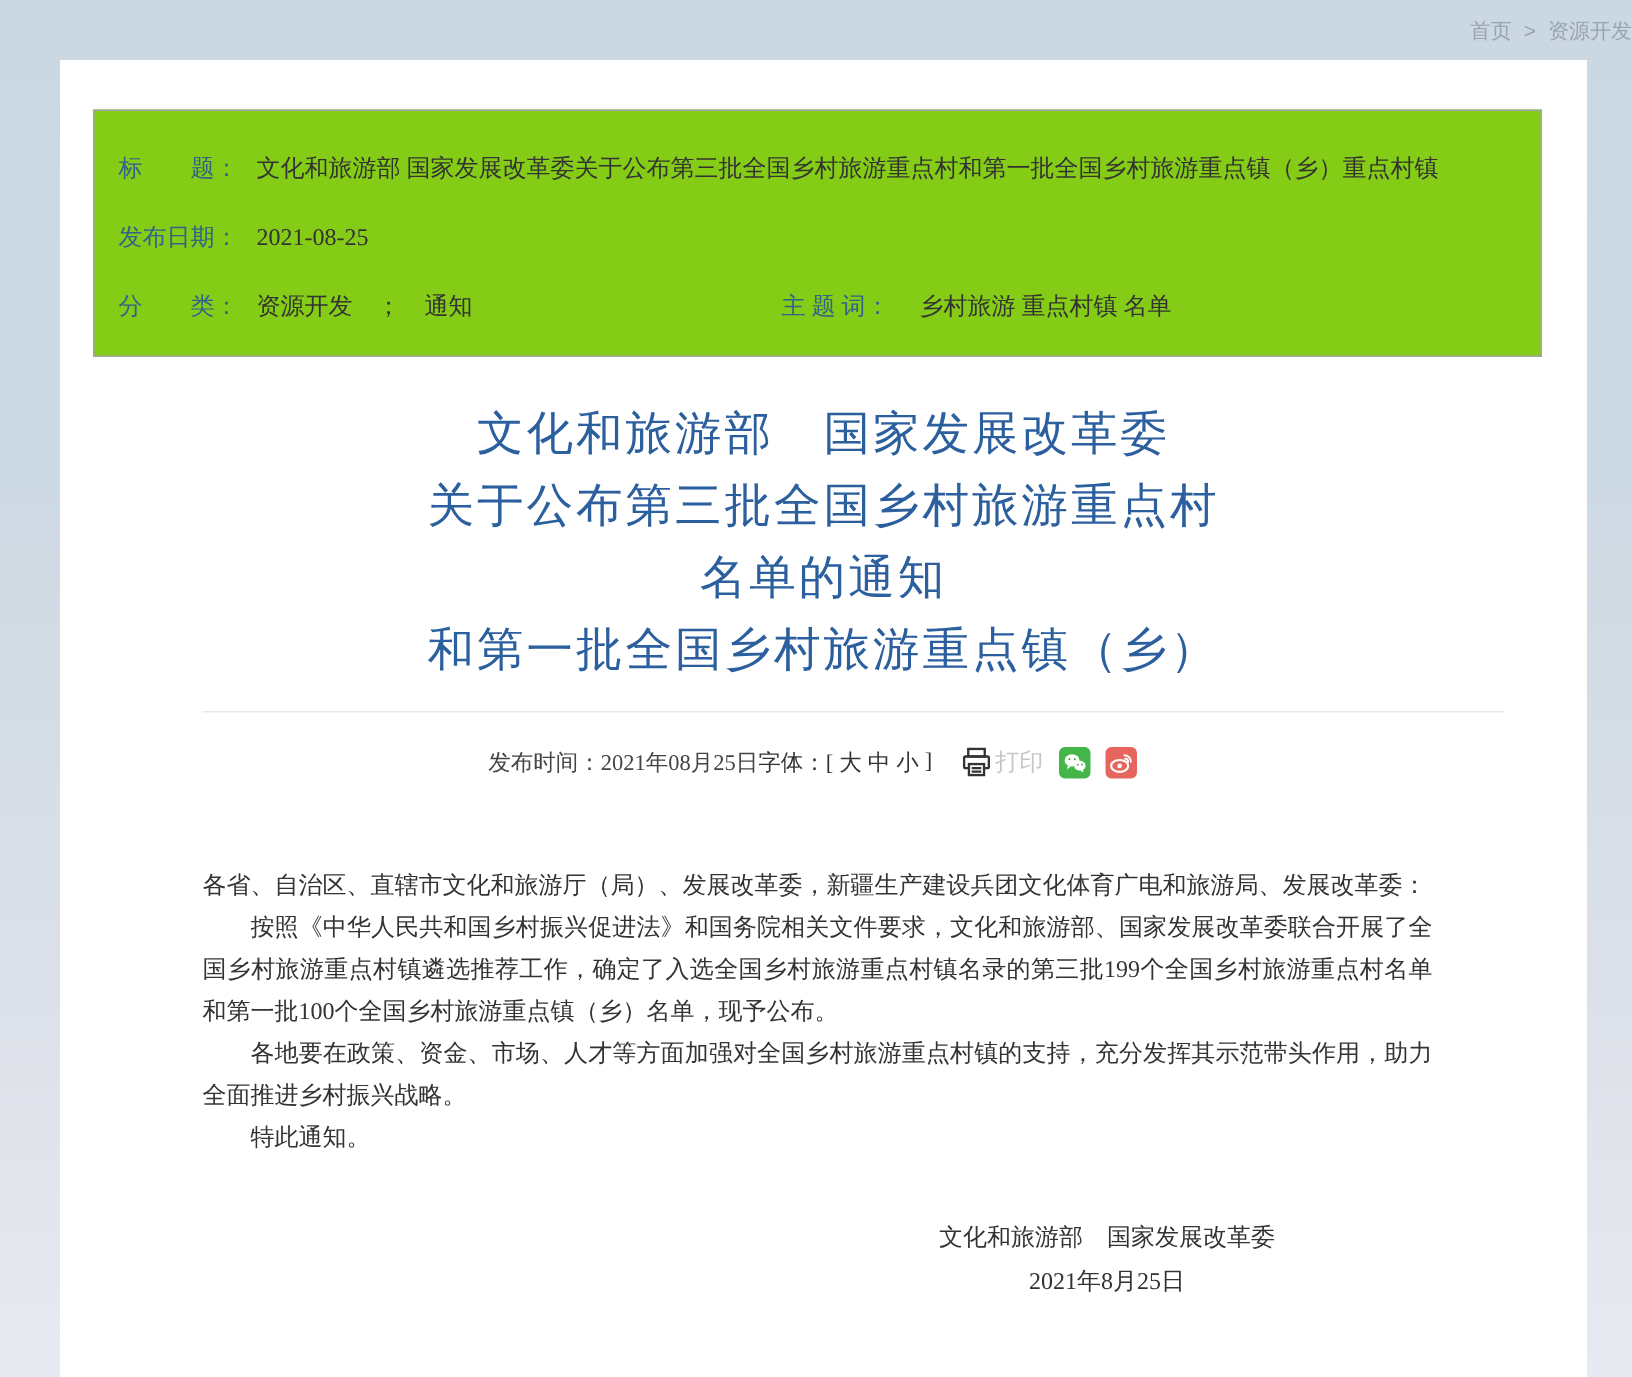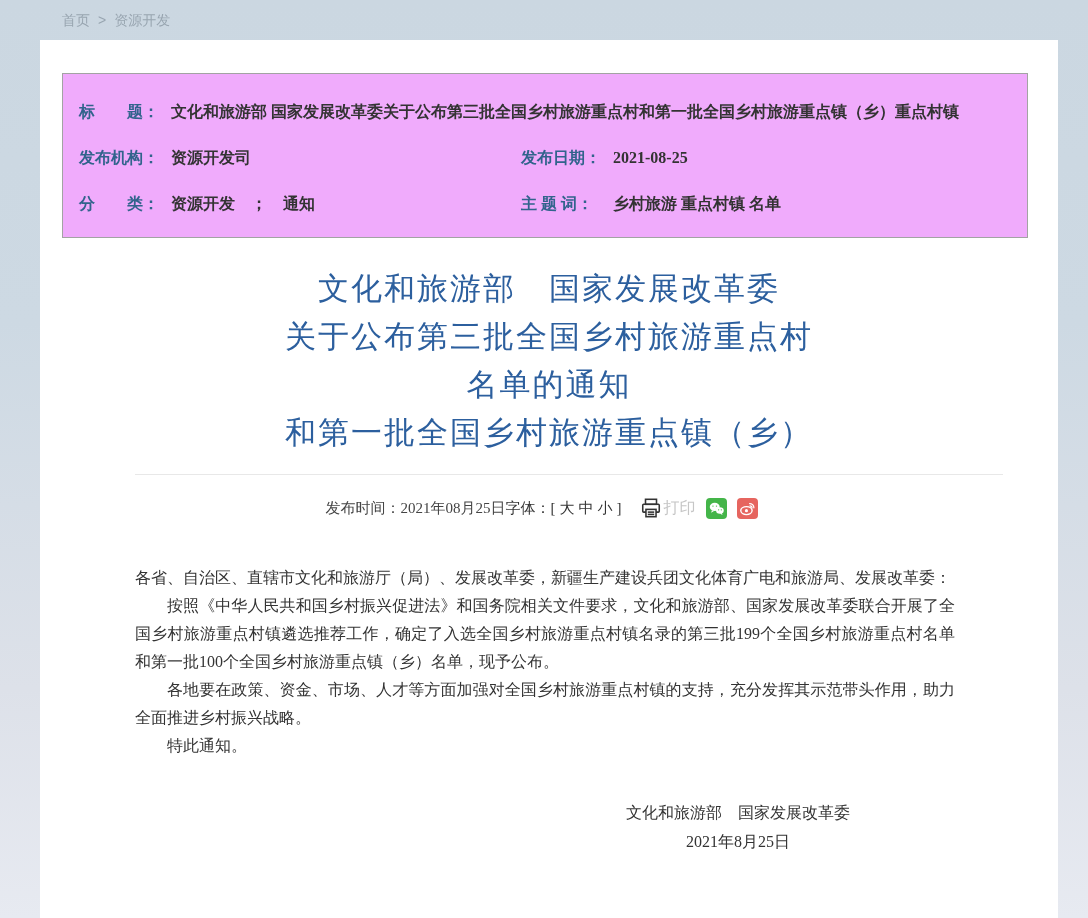--- a/index.html
+++ b/index.html
@@ -5,33 +5,33 @@
   html,body{margin:0;padding:0;}
   body{
     width:1088px;height:918px;overflow:hidden;
     background:linear-gradient(180deg,#cbd7e1 0%,#cdd9e3 35%,#dde1e9 75%,#e7eaf1 100%);
     font-family:"Liberation Serif","DejaVu Serif",serif;
     color:#333;
   }
   .breadcrumb{
     padding:12px 0 10px 62px;
     font-family:"Liberation Sans","DejaVu Sans",sans-serif;
-    font-size:14px;color:#98a5b0;
+    font-size:14px;color:#98a5b0;text-align:right;
   }
   .breadcrumb a{color:#98a5b0;text-decoration:none;cursor:pointer;}
   .breadcrumb .sep{margin:0 8px;}
   .card{
     margin-left:40px;width:1018px;min-height:878px;background:#ffffff;
     box-sizing:border-box;padding-bottom:10px;
   }
   
   .meta-box{
     margin:0 30px 0 22px;position:relative;top:33px;margin-bottom:33px;
-    border:1px solid #a3a3a3;background:#f0abfc;
-    padding:15px 16px 10px 16px;font-size:16px;font-weight:bold;
+    border:1px solid #a3a3a3;background:#84cc16;
+    padding:15px 16px 10px 16px;font-size:16px;
   }
   .meta-row{display:flex;align-items:center;height:46px;}
   .meta-cell{display:flex;align-items:baseline;}
   .meta-cell.left{width:442px;flex:none;}
   .meta-cell.right{flex:1;}
   .meta-cell.full{flex:1;}
   .meta-label{
     display:inline-block;min-width:80px;flex:none;
     color:#31638c;white-space:pre;
   }
@@ -57,21 +57,21 @@
   }
   .print-label{color:#c6c6c6;font-size:16px;}
   .share-btn{
     width:21px;height:21px;border-radius:4px;margin-left:6px;
     display:inline-flex;align-items:center;justify-content:center;
     border:none;padding:0;cursor:pointer;
   }
   .share-btn.wechat{background:#44b549;}
   .share-btn.weibo{background:#e6655f;}
   
-  .article{margin-top:45px;padding:0 103px 0 95px;font-size:16px;line-height:28px;color:#333;}
+  .article{margin-top:58px;padding:0 103px 0 95px;font-size:16px;line-height:28px;color:#333;}
   .article p{margin:0;text-align:justify;text-indent:2em;}
   .article p.no-indent{text-indent:0;}
   .signature{
     margin-top:38px;margin-left:auto;margin-right:105px;
     width:fit-content;text-align:center;line-height:29px;
   }
 </style>
 </head>
 <body>
 
@@ -82,24 +82,20 @@
 <div class="card">
 
   <div class="meta-box">
     <div class="meta-row">
       <div class="meta-cell full">
         <span class="meta-label">标　　题：</span>
         <span class="meta-value">文化和旅游部 国家发展改革委关于公布第三批全国乡村旅游重点村和第一批全国乡村旅游重点镇（乡）重点村镇</span>
       </div>
     </div>
     <div class="meta-row">
-      <div class="meta-cell left">
-        <span class="meta-label">发布机构：</span>
-        <span class="meta-value">资源开发司</span>
-      </div>
       <div class="meta-cell right">
         <span class="meta-label">发布日期：</span>
         <span class="meta-value">2021-08-25</span>
       </div>
     </div>
     <div class="meta-row">
       <div class="meta-cell left">
         <span class="meta-label">分　　类：</span>
         <span class="meta-value">资源开发　；　通知</span>
       </div>

